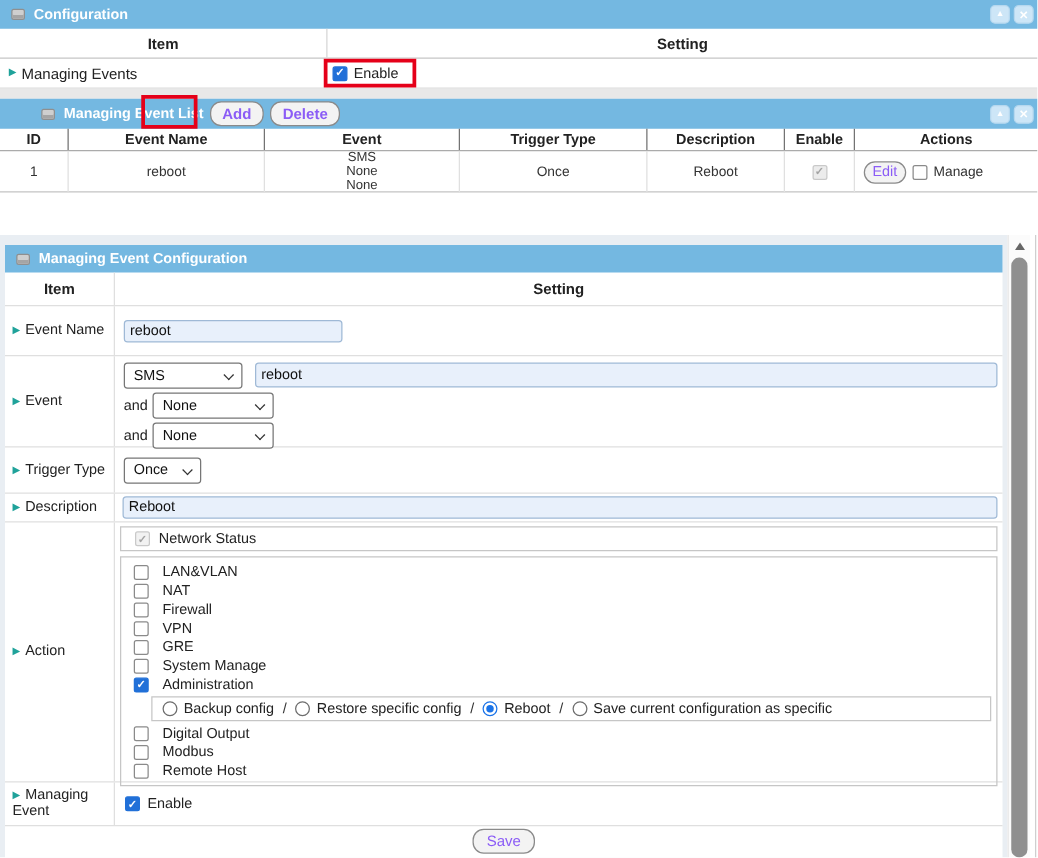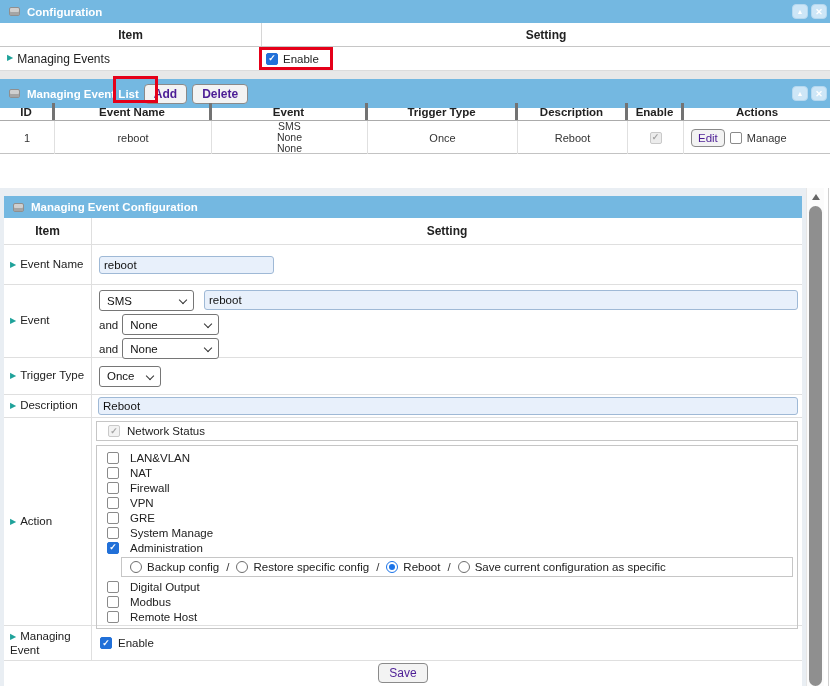--- a/index.html
+++ b/index.html
@@ -10,22 +10,22 @@
   .panel-header { background:#74b8e1; display:flex; align-items:center; color:#fff;
     font-size:11.5px; font-weight:bold; }
   .win-icon { width:11px; height:9px; background:#cfcfcf; border:1px solid #8f8f8f;
     border-radius:2px; margin:0 7px 0 9px; box-shadow:inset 0 -3px 0 #a5a5a5; flex:0 0 auto; }
   .hdr-btns { margin-left:auto; display:flex; gap:3px; margin-right:3px; }
   .hdr-btn { width:16px; height:15px; border-radius:4px; background:#cde6f7;
     border:1px solid #b6d8ef; color:#fff; font-weight:bold; display:flex;
     align-items:center; justify-content:center; cursor:pointer; }
   .hdr-btn.up { font-size:7px; }
   .hdr-btn.close { font-size:9px; }
-  .btn { background:#f3f3f3; border:1px solid #8a8a8a; border-radius:4px;
-    font-size:12px; color:#4c1d95; display:inline-flex; align-items:center;
+  .btn { background:#f3f3f3; border:1px solid #8a8a8a; border-radius:9px;
+    font-size:12px; color:#8b5cf6; display:inline-flex; align-items:center;
     justify-content:center; cursor:pointer; font-family:"Liberation Sans",sans-serif; }
   .arrow-icon { color:#1fa29a; font-size:8px; margin-right:4px; position:relative; top:-1px; }
   .cb { width:12px; height:12px; border:1px solid #8a8a8a; border-radius:2px;
     background:#fff; display:inline-flex; align-items:center; justify-content:center;
     flex:0 0 auto; cursor:pointer; }
   .cb.checked { background:#2170d8; border-color:#2170d8; }
   .cb.checked::after { content:"✓"; color:#fff; font-size:9px; font-weight:bold; line-height:1; }
   .cb.discheck { background:#ececec; border-color:#c9c9c9; cursor:default; }
   .cb.discheck::after { content:"✓"; color:#a3a3a3; font-size:9px; font-weight:bold; line-height:1; }
   .radio { width:12px; height:12px; border:1px solid #6d6d6d; border-radius:50%;
@@ -55,27 +55,27 @@
   .p1-row .c1 { display:flex; align-items:center; padding-left:7px; font-size:12px;
     border-right:1px solid #d6d6d6; }
   .p1-enable-box { position:absolute; left:259px; top:47px; width:74px; height:23px;
     border:3px solid #e50019; display:flex; align-items:center; gap:5px;
     padding-left:4px; font-size:11.5px; background:#fff; z-index:4; }
 
   .gray-band { position:absolute; left:0; top:71px; width:830px; height:8px; background:#e8e8e8; }
 
   
   .p2 { position:absolute; left:0; top:79px; width:830px; height:76px; }
-  .p2 .panel-header { height:29px; }
+  .p2 .panel-header { height:24px;padding-left:24px; }
   .p2 .btn.small { height:20px; padding:0 9px; margin-left:5px; }
   .p2-grid { display:grid; grid-template-columns:55px 157px 156px 150px 110px 56px 146px; }
   .p2-thead { position:absolute; top:24px; left:0; width:830px; height:18px;
     border-bottom:1px solid #ababab; }
   .p2-thead > div { display:flex; align-items:center; justify-content:center;
-    font-size:11.5px; font-weight:bold; border-right:3px solid #737373; }
+    font-size:11.5px; font-weight:bold; border-right:1px solid #737373; }
   .p2-thead > div:last-child { border-right:none; }
   .p2-row { position:absolute; top:42px; left:0; width:830px; height:33px;
     border-bottom:1px solid #c3c3c3; }
   .p2-row > div { display:flex; align-items:center; justify-content:center;
     font-size:11px; color:#333; border-right:1px solid #e0e0e0; }
   .p2-row > div:last-child { border-right:none; justify-content:flex-start; padding-left:7px; gap:5px; }
   .ev-lines { display:flex; flex-direction:column; align-items:center;
     font-size:10.5px; line-height:11px; }
   .btn.edit { height:18px; padding:0 6px; font-size:11.5px; }
 

